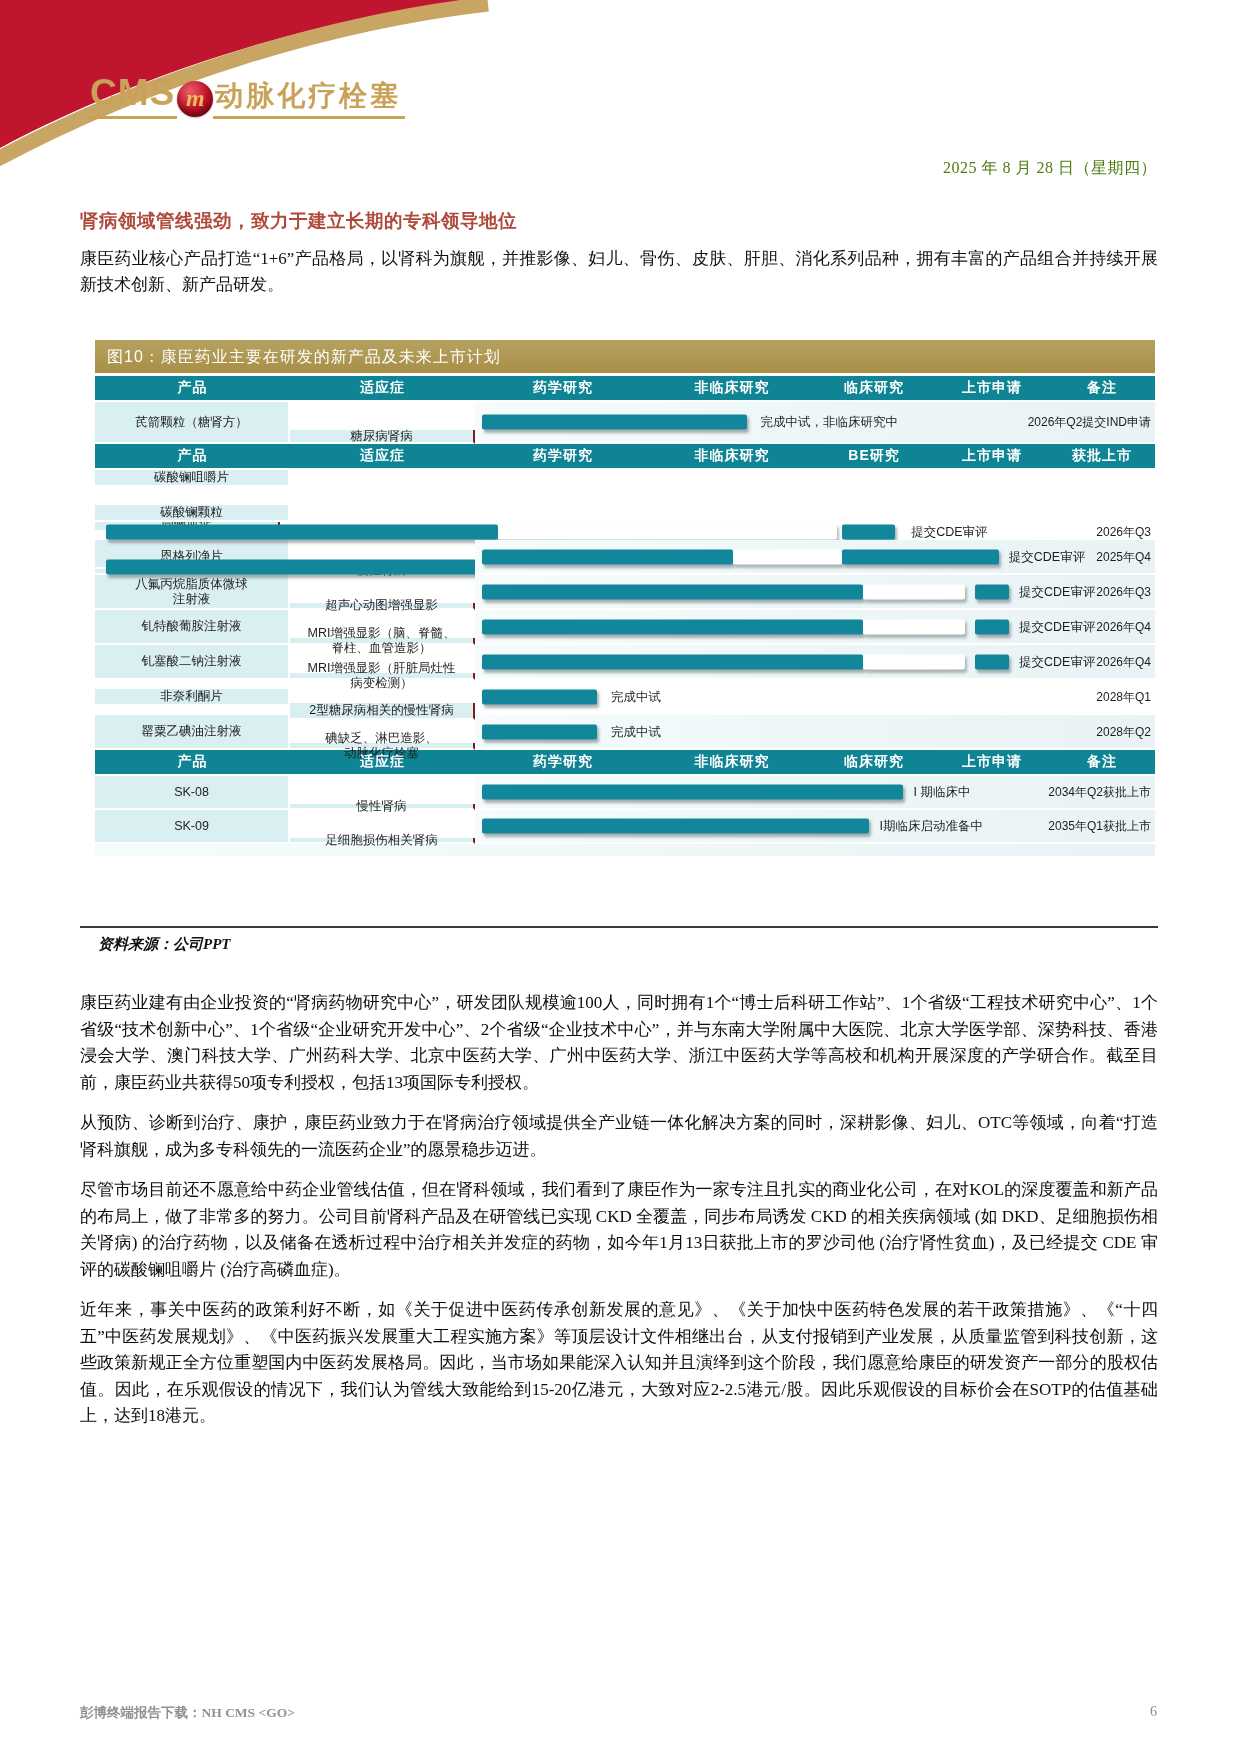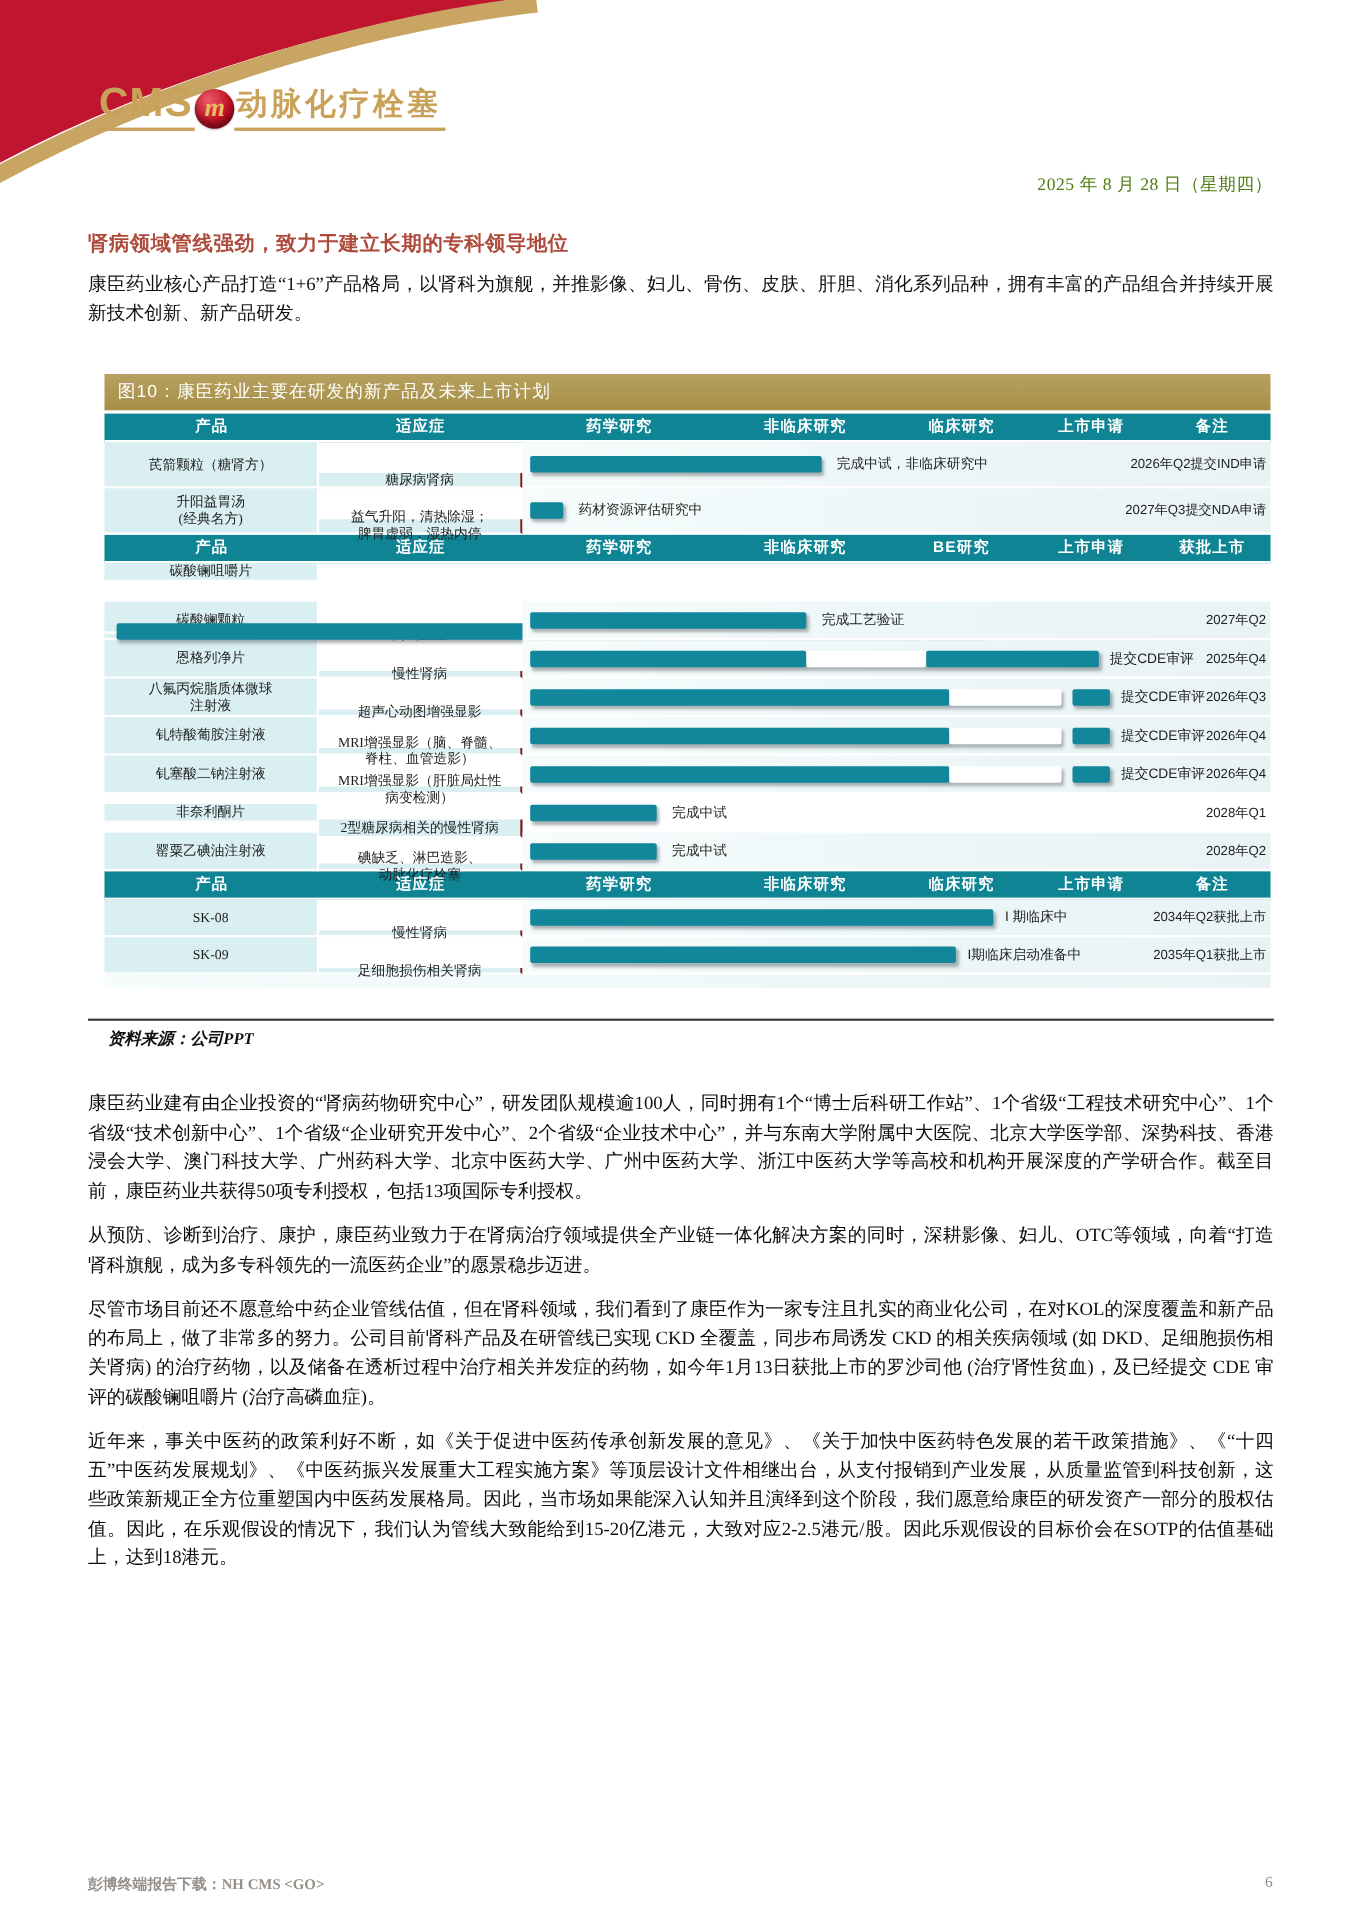--- a/index.html
+++ b/index.html
@@ -34,21 +34,21 @@
   .fig-title{height:33px;line-height:33px;padding-left:12px;color:#fff;font-size:16px;font-weight:normal;
              background:linear-gradient(180deg,#B7A160 0%,#A78F47 100%);letter-spacing:1px;
              font-family:"Liberation Sans",sans-serif;}
   .fig-table{margin-top:3px;font-family:"Liberation Sans",sans-serif;}
   .t-head{display:flex;height:24px;background:#0E8494;border-bottom:2px solid #fff;}
   .hc{display:flex;align-items:center;justify-content:center;color:#fff;font-size:14px;font-weight:bold;
       letter-spacing:1px;box-sizing:border-box;}
   .g-row{display:flex;}
   .cell{display:flex;align-items:center;justify-content:center;text-align:center;white-space:pre-line;
         font-size:12.5px;line-height:15px;color:#1d1d1d;padding:0 5px;box-sizing:border-box;
-        background:#DAEFF2;border-bottom:2px solid #fff;font-family:Liberation Serif, serif;}
+        background:#DAEFF2;border-bottom:2px solid #fff;}
   .c-prod{width:195px;border-right:2px solid #fff;}
   .c-ind{width:185px;border-right:2px solid #7f1d1d;margin-top:28px;}
   .c-zone{flex:1;position:relative;border-bottom:2px solid #fff;
           background:linear-gradient(90deg,#F6FCFC 0%,#ECF6F7 60%,#E9F3F5 100%);}
   .bar{position:absolute;top:50%;transform:translateY(-50%);height:15px;border-radius:2px;}
   .b-teal{background:#12879B;box-shadow:2px 3px 3px rgba(90,100,105,.5);}
   .b-white{background:#ffffff;box-shadow:2px 3px 3px rgba(90,100,105,.45);}
   .b-label{position:absolute;top:50%;transform:translateY(-50%);font-size:12.5px;color:#1d1d1d;white-space:nowrap;}
   .remark{position:absolute;right:4px;top:50%;transform:translateY(-50%);font-size:12px;color:#1d1d1d;
           white-space:nowrap;text-align:right;}
@@ -104,52 +104,41 @@
         </div>
         <div class="g-row" style="height: 42px;">
           <div class="cell c-prod">芪箭颗粒（糖肾方）</div>
           <div class="cell c-ind">糖尿病肾病</div>
           <div class="c-zone">
             <div class="bar b-teal" style="left: 1%; width: 39%;"></div>
             <div class="b-label" style="left: 42%;">完成中试，非临床研究中</div>
             <div class="remark">2026年Q2提交IND申请</div>
           </div>
         </div>
-        <div class="g-row" style="height: 42px;">
-          <div class="cell c-prod">升阳益胃汤
-(经典名方)</div>
-          <div class="cell c-ind">益气升阳，清热除湿；
-脾胃虚弱，湿热内停</div>
-          <div class="c-zone">
-            <div class="bar b-teal" style="left: 1%; width: 4.5%;"></div>
-            <div class="b-label" style="left: 7.5%;">药材资源评估研究中</div>
-            <div class="remark">2027年Q3提交NDA申请</div>
-          </div>
-        </div>
         <div class="t-head">
           <div class="hc" style="width: 195px;">产品</div>
           <div class="hc" style="width: 185px;">适应症</div>
           <div class="hc" style="width: 176px;">药学研究</div>
           <div class="hc" style="width: 162px;">非临床研究</div>
           <div class="hc" style="width: 122px;">BE研究</div>
           <div class="hc" style="width: 114px;">上市申请</div>
           <div class="hc" style="width: 106px;">获批上市</div>
         </div>
         <div class="g-row" style="height: 35px; flex-direction: column;">
           <div class="cell c-prod">碳酸镧咀嚼片</div>
           <div class="cell c-ind">高磷血症</div>
           <div class="c-zone">
             <div class="bar b-teal" style="left: 1%; width: 37%;"></div>
             <div class="bar b-white" style="left: 38%; width: 32%;"></div>
             <div class="bar b-teal" style="left: 70.5%; width: 5%;"></div>
             <div class="b-label" style="left: 77%;">提交CDE审评</div>
             <div class="remark">2026年Q3</div>
           </div>
         </div>
-        <div class="g-row" style="height: 35px;">
+        <div class="g-row" style="height: 35px; flex-direction: column;">
           <div class="cell c-prod">碳酸镧颗粒</div>
           <div class="cell c-ind">高磷血症</div>
           <div class="c-zone">
             <div class="bar b-teal" style="left: 1%; width: 37%;"></div>
             <div class="b-label" style="left: 40%;">完成工艺验证</div>
             <div class="remark">2027年Q2</div>
           </div>
         </div>
         <div class="g-row" style="height: 35px;">
           <div class="cell c-prod">恩格列净片</div>

